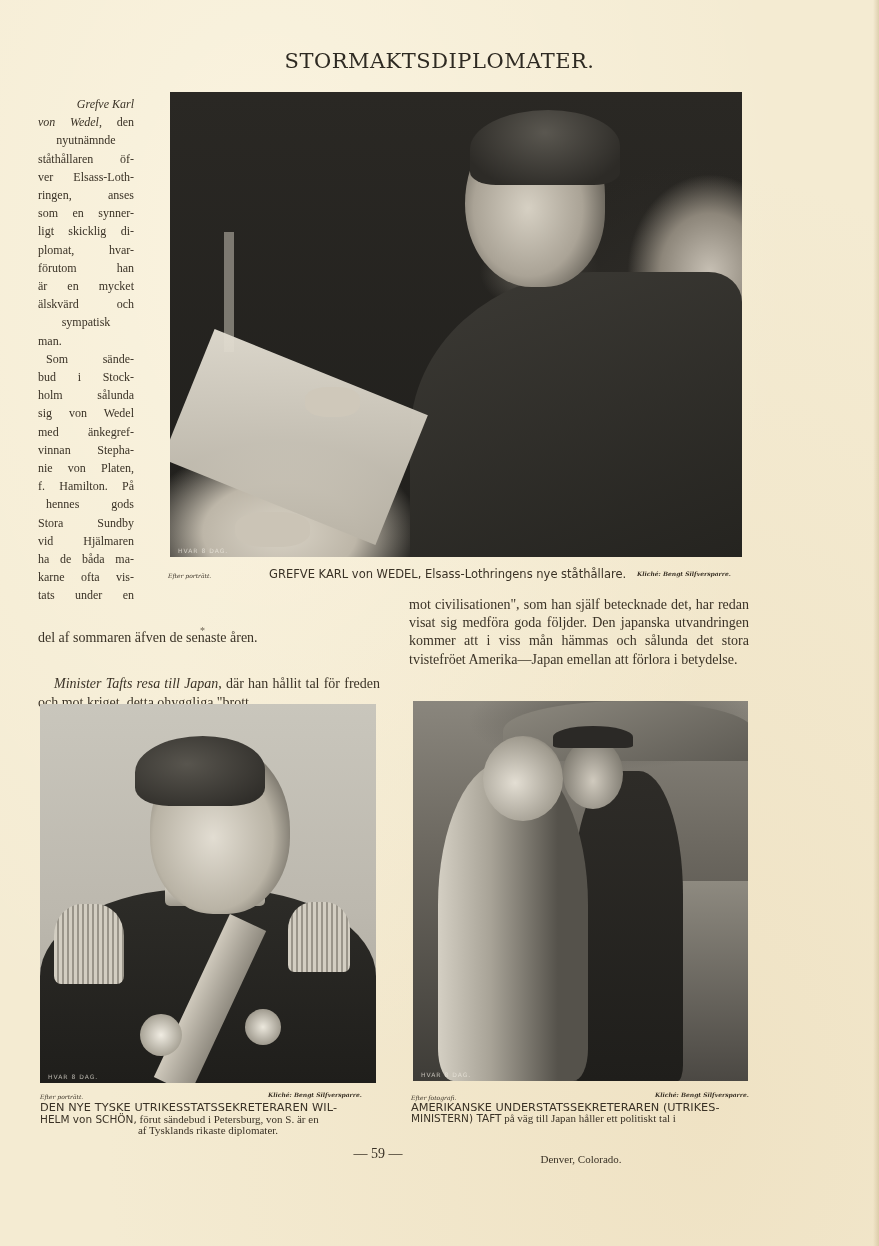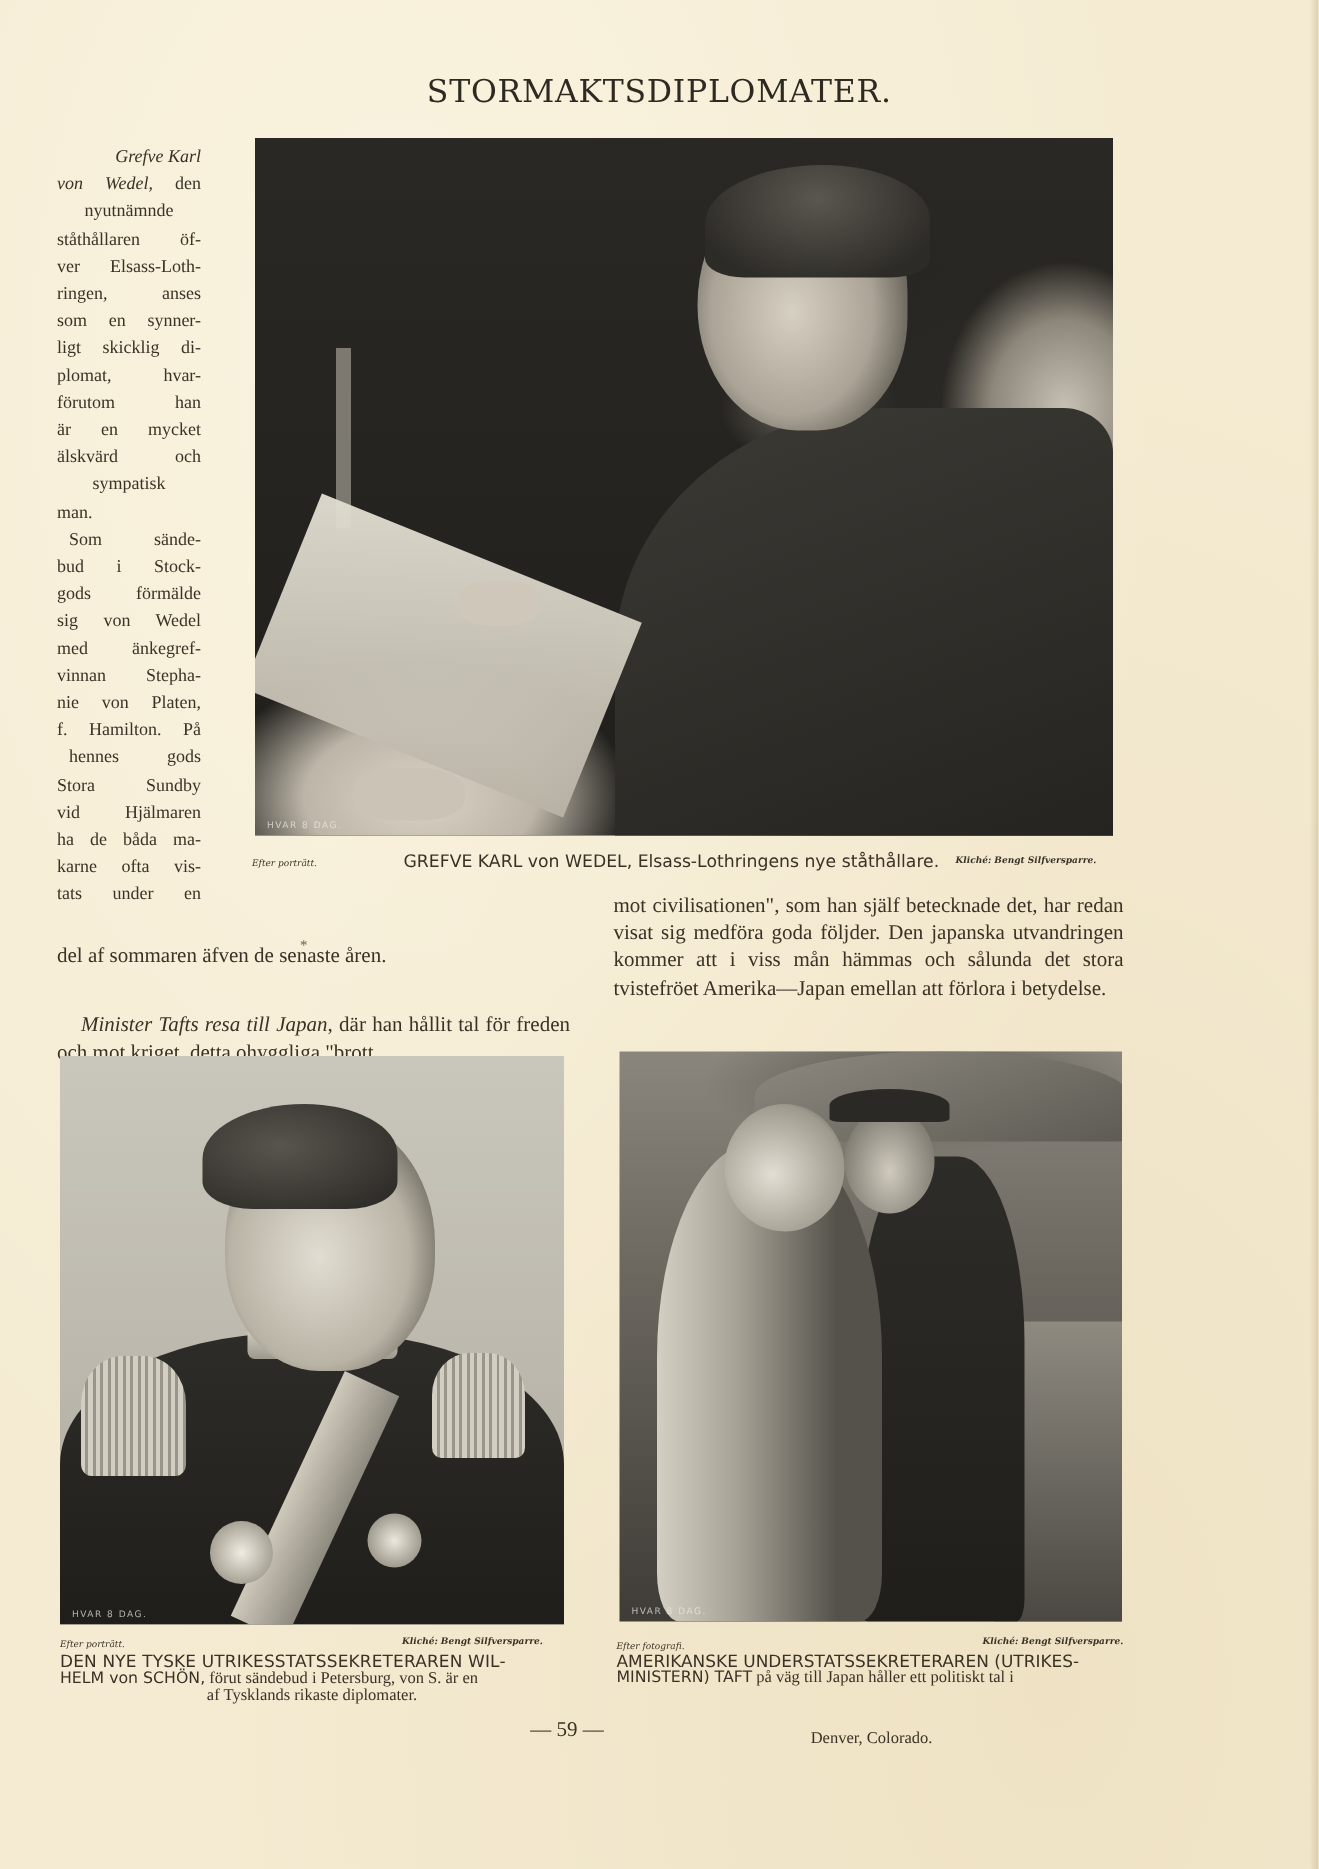--- a/index.html
+++ b/index.html
@@ -125,21 +125,21 @@
       <span class="line">som en synner-</span>
       <span class="line">ligt skicklig di-</span>
       <span class="line">plomat, hvar-</span>
       <span class="line">förutom han</span>
       <span class="line">är en mycket</span>
       <span class="line">älskvärd och</span>
       <span class="line c">sympatisk</span>
       <span class="line l">man.</span>
       <span class="line" style="padding-left: 8px;">Som sände-</span>
       <span class="line">bud i Stock-</span>
-      <span class="line">gods förmälde</span>
+      <span class="line">holm sålunda</span>
       <span class="line">sig von Wedel</span>
       <span class="line">med änkegref-</span>
       <span class="line">vinnan Stepha-</span>
       <span class="line">nie von Platen,</span>
       <span class="line">f. Hamilton. På</span>
       <span class="line" style="padding-left: 8px;">hennes gods</span>
       <span class="line">Stora Sundby</span>
       <span class="line">vid Hjälmaren</span>
       <span class="line">ha de båda ma-</span>
       <span class="line">karne ofta vis-</span>

